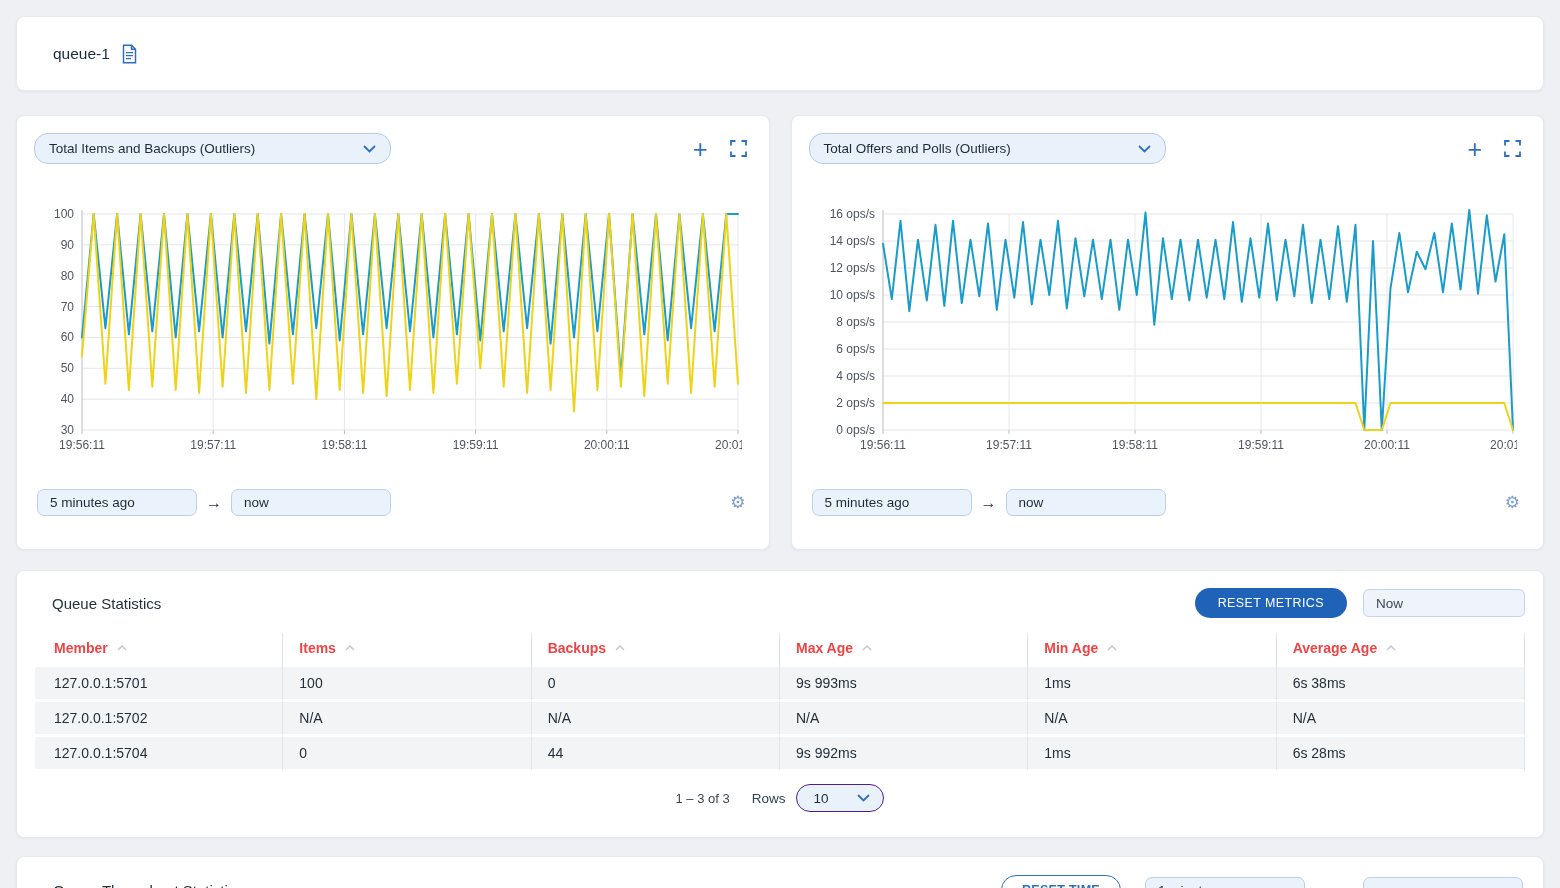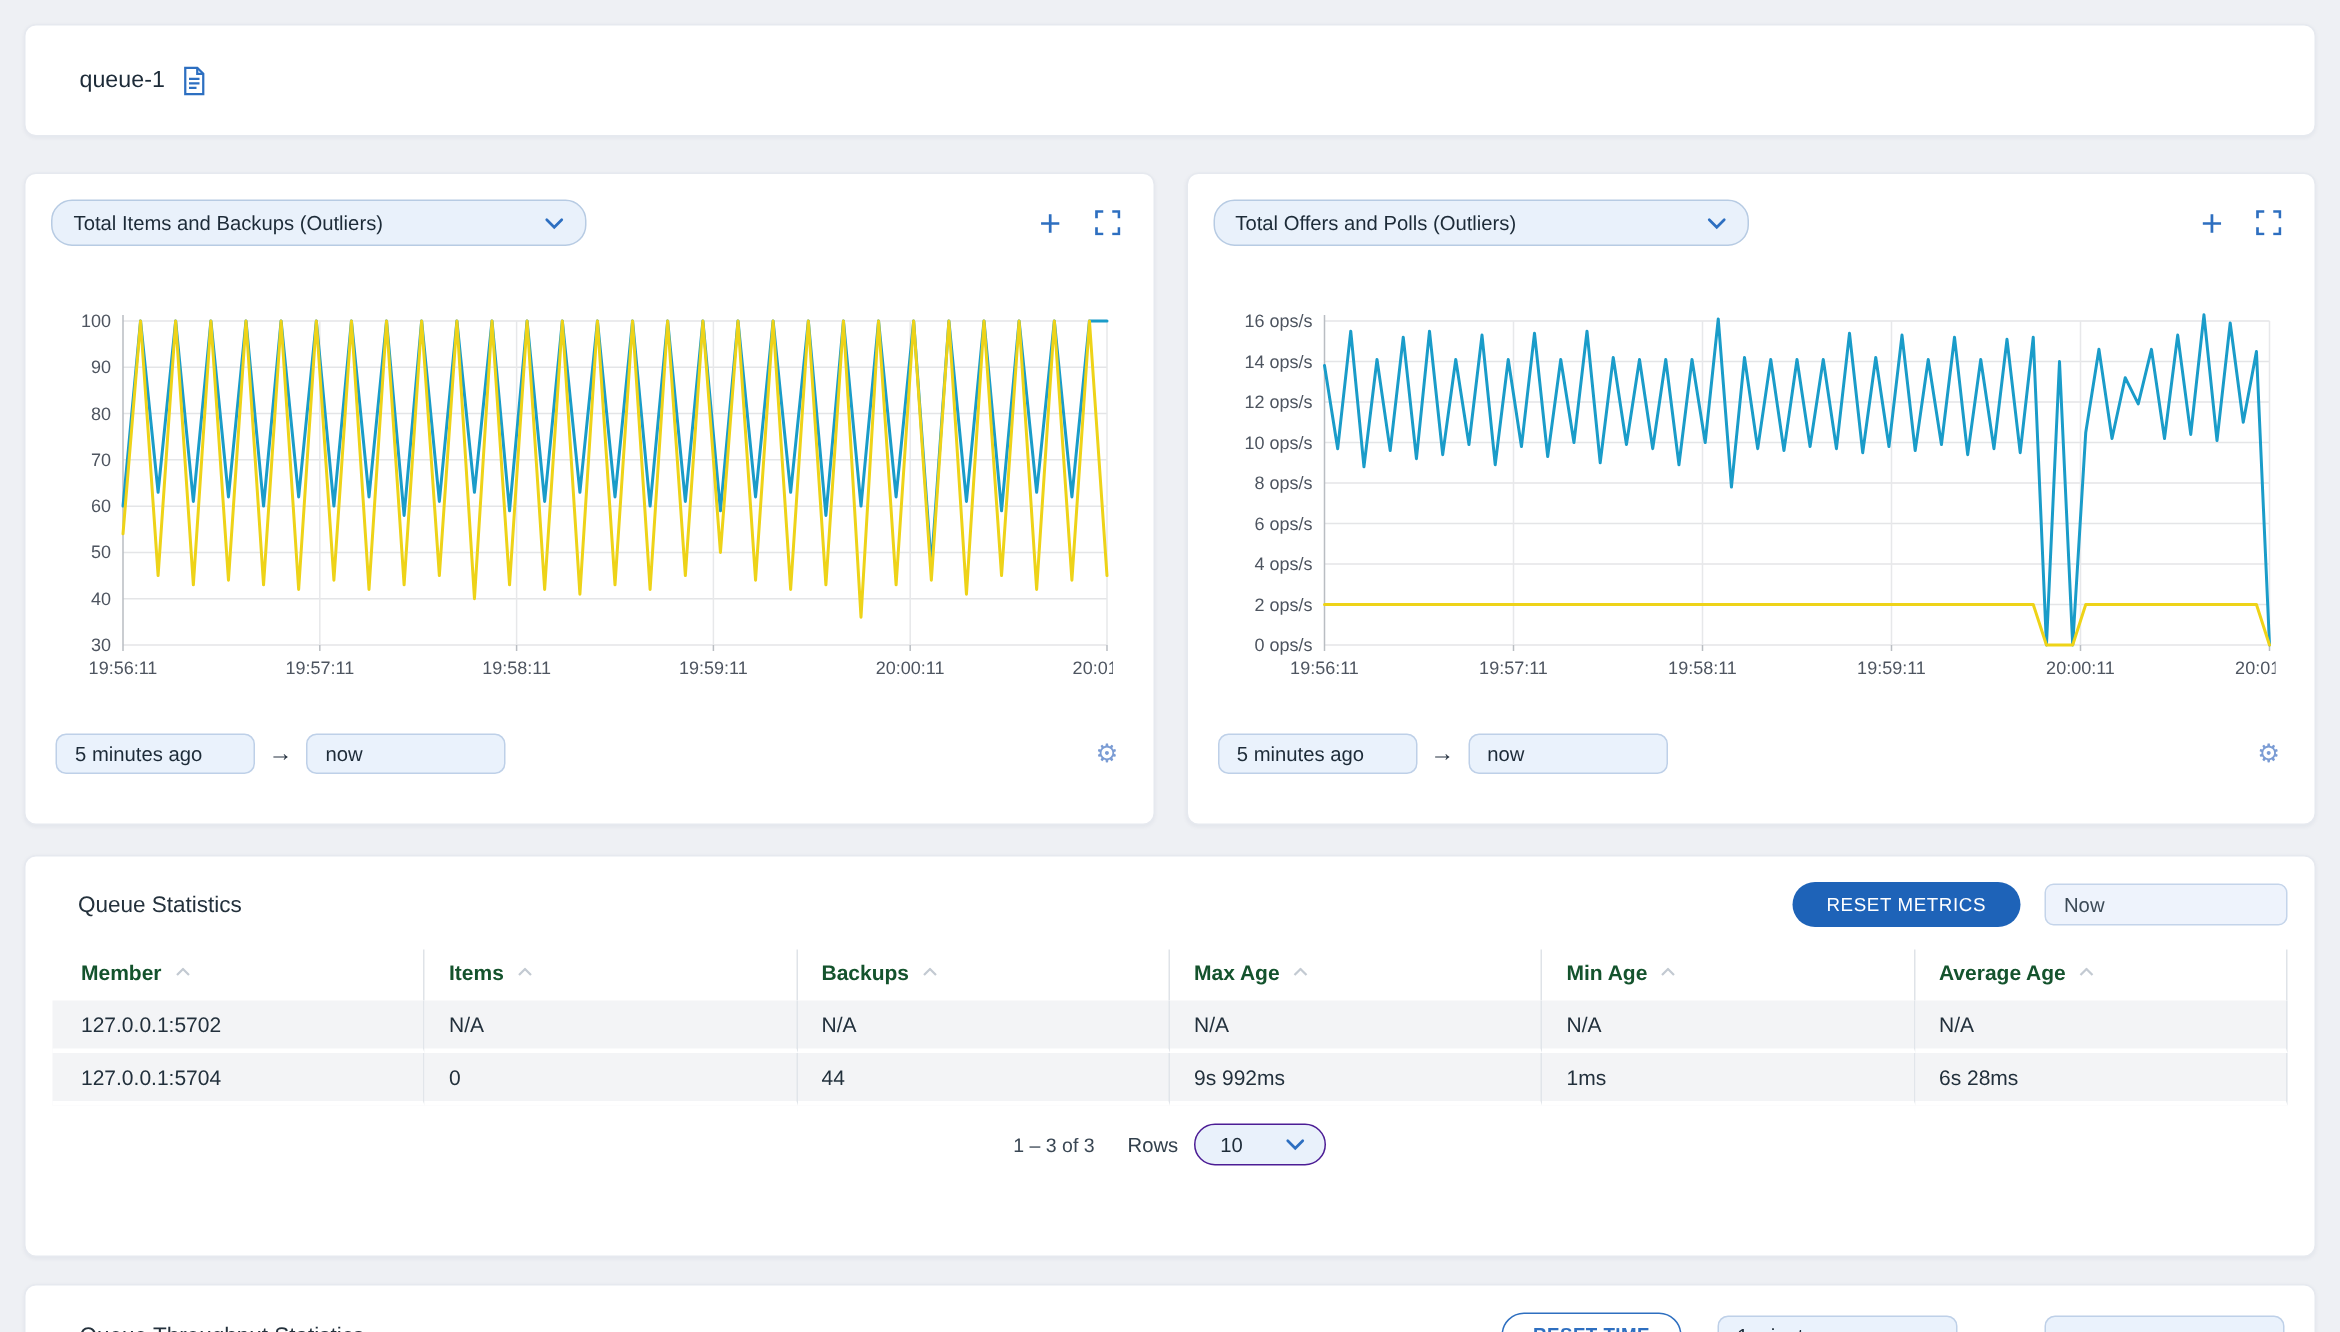--- a/index.html
+++ b/index.html
@@ -15,37 +15,37 @@
   .charts-row{display:flex;gap:21px;margin-bottom:20px;}
   .chart-card{flex:1;height:435px;padding:17px 17px 0;}
   .chart-head{display:flex;align-items:center;justify-content:space-between;}
   .metric-select{width:357px;height:31px;box-sizing:border-box;display:flex;align-items:center;
     justify-content:space-between;padding:0 14px;background:#e9f1fb;border:1px solid #b7cbe3;
     border-radius:14px;font-size:13.5px;color:#1d2b38;cursor:pointer;}
   .head-icons{display:flex;align-items:center;gap:22px;margin-right:5px;}
   .plus-icon{font-size:25px;line-height:20px;color:#2e6fc0;cursor:pointer;}
   .chart-svg{display:block;margin:44px 0 0 2px;}
   .time-row{display:flex;align-items:center;margin-top:33px;padding-left:3px;}
-  .time-input{height:27px;width:133px;box-sizing:border-box;display:flex;align-items:center;
+  .time-input{height:27px;width:160px;box-sizing:border-box;display:flex;align-items:center;
     padding:0 12px;background:#eaf2fc;border:1px solid #bed0e8;border-radius:7px;
     font-size:13.5px;color:#1d2b38;}
   .arrow{margin:0 9px;font-size:16px;color:#273341;}
   .gear{margin-left:auto;margin-right:6px;font-size:17px;color:#7b9cd4;cursor:pointer;line-height:1;}
   
   .stats-card{height:268px;padding:16px 18px 0;margin-bottom:18px;}
   .stats-head{display:flex;align-items:center;height:32px;}
   .stats-title{font-size:15px;color:#24313c;margin-left:17px;}
   .reset-btn{margin-left:auto;height:30px;padding:0 23px;border-radius:15px;background:#1e63b8;
     color:#fff;font-size:12.5px;font-weight:400;letter-spacing:.4px;border:none;
     font-family:inherit;cursor:pointer;}
   .now-input{margin-left:16px;width:162px;height:28px;box-sizing:border-box;background:#eef3fc;
     border:1px solid #c4d4ea;border-radius:6px;display:flex;align-items:center;
     padding:0 12px;font-size:13.5px;color:#3c4a57;}
   table{width:100%;border-collapse:separate;border-spacing:0;margin-top:14px;table-layout:fixed;}
-  th{text-align:right;font-size:14px;font-weight:700;color:#14532d;height:30px;
+  th{text-align:right;font-size:14px;font-weight:700;color:#ef4444;height:30px;
     padding:0 0 4px 16px;border-right:1px solid #dfe3e8;}
   th:first-child{padding-left:19px;}
   th .th-inner{display:flex;align-items:center;gap:9px;}
   td{height:32px;padding:0 0 0 16px;font-size:14px;color:#22303c;background:#f3f4f6;
     border-right:1px solid #e1e5ea;border-bottom:3px solid #fff;}
   td:first-child{padding-left:19px;}
   .pagination{display:flex;align-items:center;justify-content:center;margin-top:12px;}
   .range{font-size:13px;color:#3a4754;margin-right:22px;}
   .rows-label{font-size:13.5px;color:#32404c;margin-right:11px;}
   .rows-select{width:88px;height:28px;box-sizing:border-box;display:flex;align-items:center;
@@ -261,20 +261,28 @@
                 <span>Average Age</span>
                 <svg width="10" height="6" viewBox="0 0 10 6" fill="none">
                   <path d="M1 5l4-4 4 4" stroke="#c3cad2" stroke-width="1.5"></path>
                 </svg>
               </span>
             </th>
           </tr>
         </thead>
       <tbody id="stats-body">
           <tr>
+            <td>127.0.0.1:5701</td>
+            <td>100</td>
+            <td>0</td>
+            <td>9s 993ms</td>
+            <td>1ms</td>
+            <td>6s 38ms</td>
+          </tr>
+          <tr>
             <td>127.0.0.1:5702</td>
             <td>N/A</td>
             <td>N/A</td>
             <td>N/A</td>
             <td>N/A</td>
             <td>N/A</td>
           </tr>
           <tr>
             <td>127.0.0.1:5704</td>
             <td>0</td>

